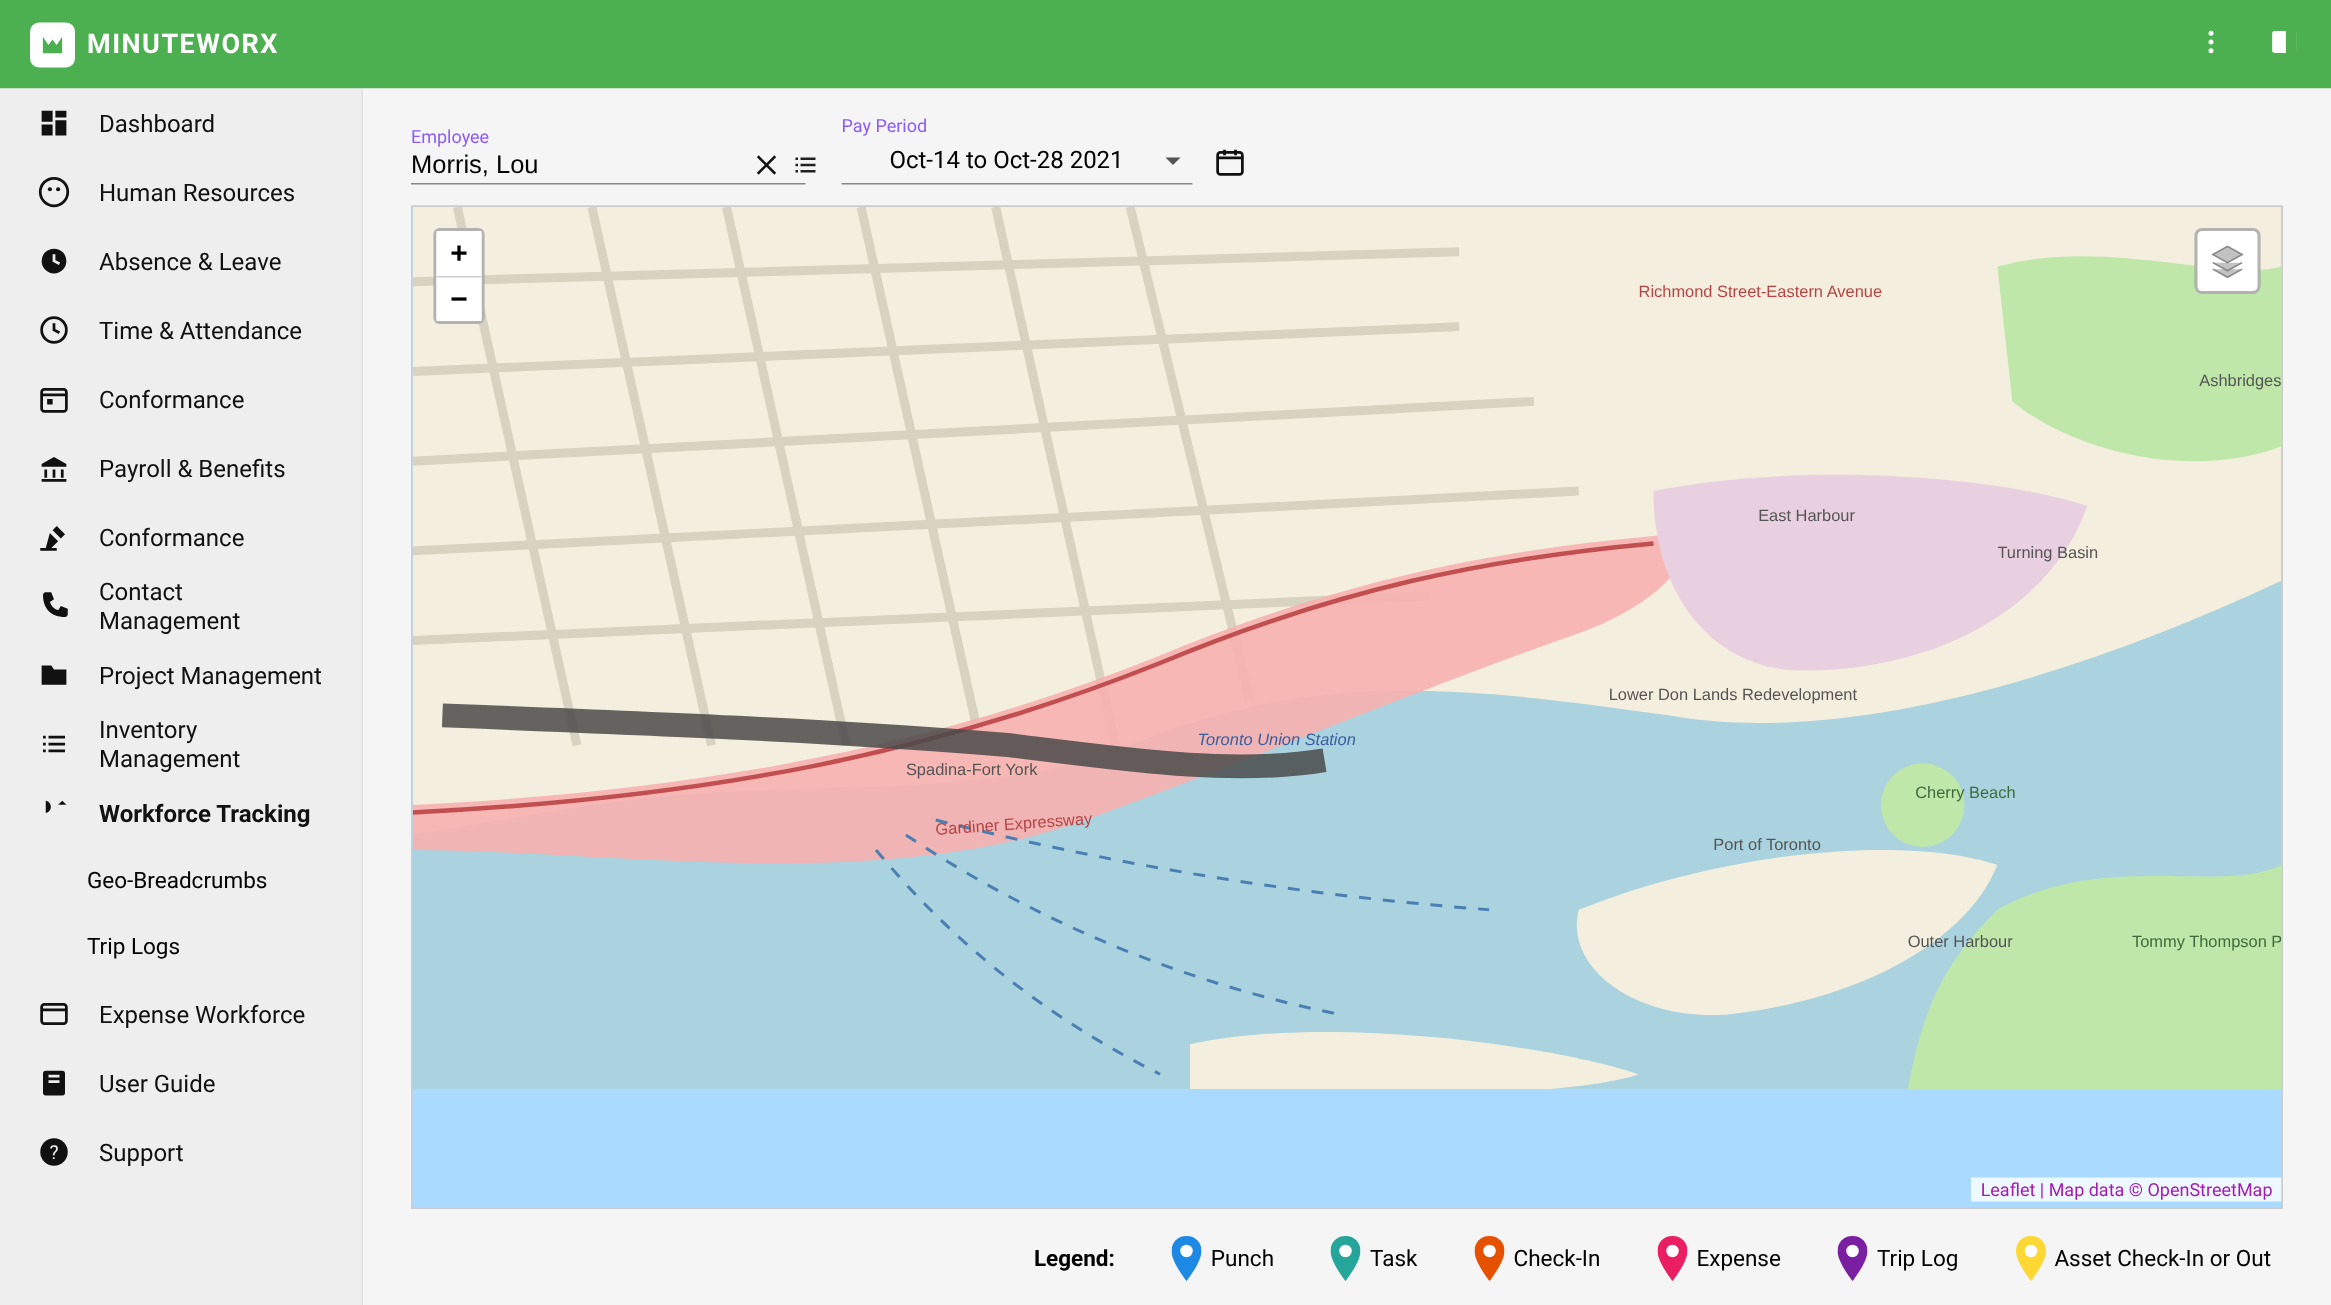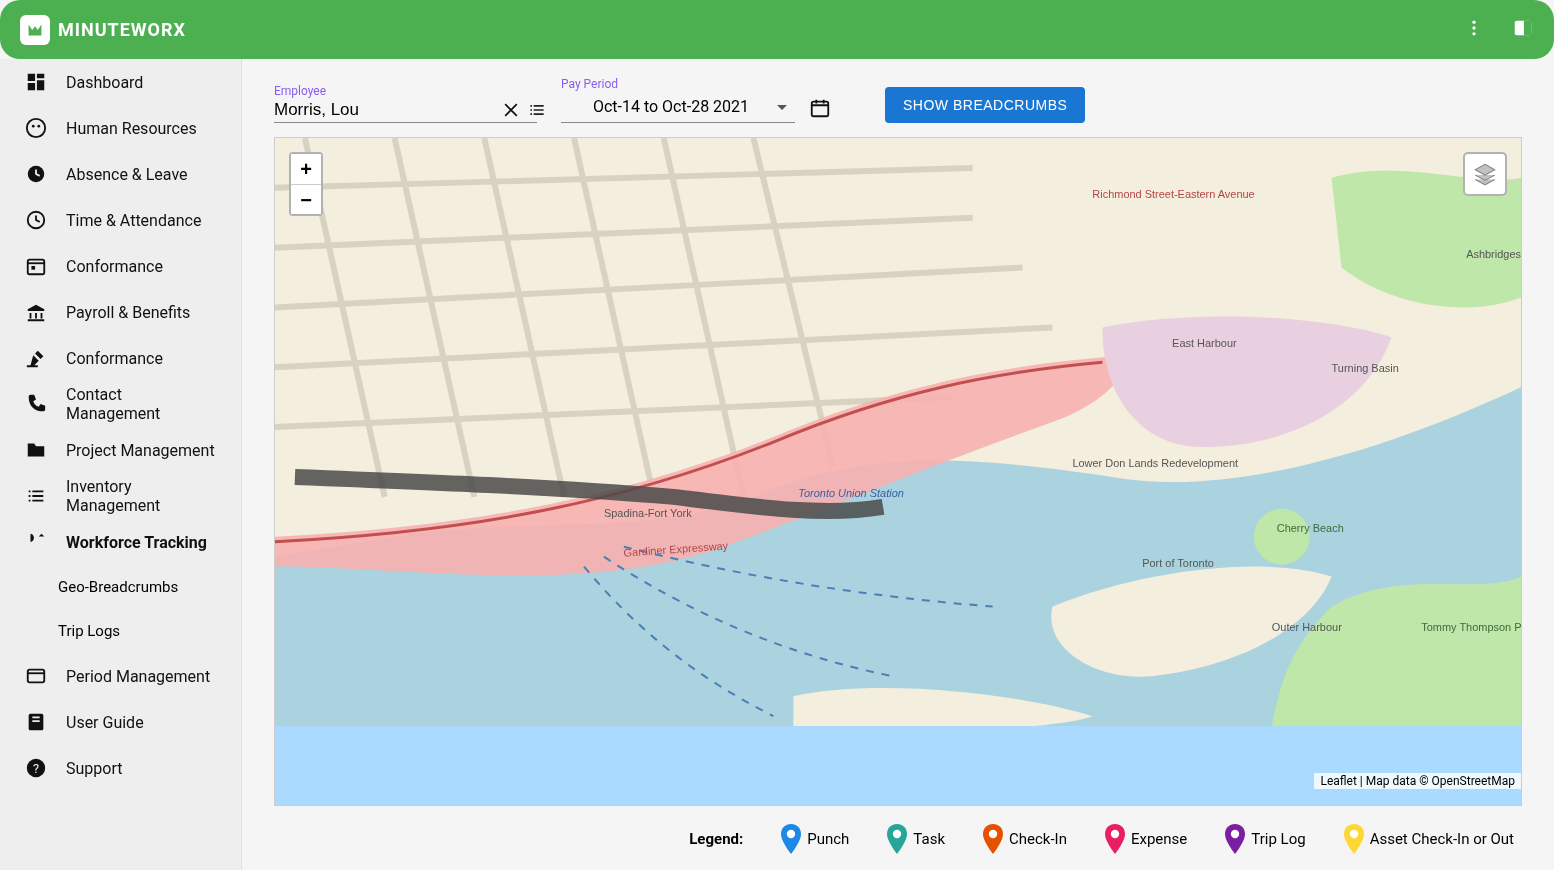--- a/index.html
+++ b/index.html
@@ -10,21 +10,20 @@
     width: 1554px;
     height: 870px;
   }
   .header {
     height: 59px;
     background: #4CAF50;
     display: flex;
     align-items: center;
     justify-content: space-between;
     padding: 0 20px;
-    border-radius: 20px;
   }
   .logo {
     display: flex;
     align-items: center;
     gap: 8px;
   }
   .logo-mark {
     width: 30px;
     height: 30px;
     background: #fff;
@@ -180,25 +179,25 @@
     border: 2px solid rgba(0,0,0,.3);
     border-radius:5px;
     display:flex;
     align-items:center;
     justify-content:center;
     cursor:pointer;
   }
   .map-attrib {
     position:absolute;
     right:0;
-    bottom:16px;
+    bottom:4px;
     background:rgba(255,255,255,.8);
     font-size:12px;
     padding: 1px 6px;
-    color:#000000;
+    color:#a21caf;
   }
   .legend {
     display:flex;
     align-items:center;
     justify-content:flex-end;
     gap: 38px;
     padding: 18px 8px 6px 0;
     flex-wrap:wrap;
   }
   .legend-title { font-weight:700; font-size:15px; }
@@ -339,21 +338,21 @@
     <div class="sub-item">
       <span>Trip Logs</span>
     </div>
     <div class="nav-item">
       <span class="nav-icon">
           <svg viewBox="0 0 24 24">
             <rect x="3" y="5" width="18" height="14" rx="2" fill="none" stroke="#111" stroke-width="2"></rect>
             <path d="M3 9h18" stroke="#111" stroke-width="2"></path>
           </svg>
         </span>
-      <span>Period Management</span>
+      <span>Expense Workforce</span>
     </div>
     <div class="nav-item">
       <span class="nav-icon">
           <svg viewBox="0 0 24 24">
             <rect x="4" y="3" width="16" height="18" rx="2"></rect>
             <path d="M8 7h8M8 11h8" stroke="#eee" stroke-width="2"></path>
           </svg>
         </span>
       <span>User Guide</span>
     </div>
@@ -393,21 +392,20 @@
             <span>Oct-14 to Oct-28 2021</span>
           </div>
           <span class="calendar-btn">
             <svg width="22" height="22" viewBox="0 0 24 24">
                 <rect x="3" y="5" width="18" height="16" rx="2" fill="none" stroke="#111" stroke-width="2"></rect>
                 <path d="M3 9h18M8 3v4M16 3v4" stroke="#111" stroke-width="2"></path>
               </svg>
           </span>
         </div>
       </div>
-      <button class="primary-btn">SHOW BREADCRUMBS</button>
     </div>
 
     <div class="map-wrap">
       <svg class="map-bg" viewBox="0 0 1250 590" preserveAspectRatio="none">
 
         <rect x="0" y="0" width="1250" height="590" fill="#aad3df"></rect>
 
         <path d="M0 0 H1250 V250 C1100 320 950 360 840 340 C700 320 600 310 480 360 C380 400 250 380 120 400 C60 410 0 420 0 420 Z" fill="#f3eedd"></path>
 
         <path d="M1060 40 C1130 20 1210 50 1250 40 V160 C1200 180 1120 170 1070 130 Z" fill="#bfe7a9"></path>

